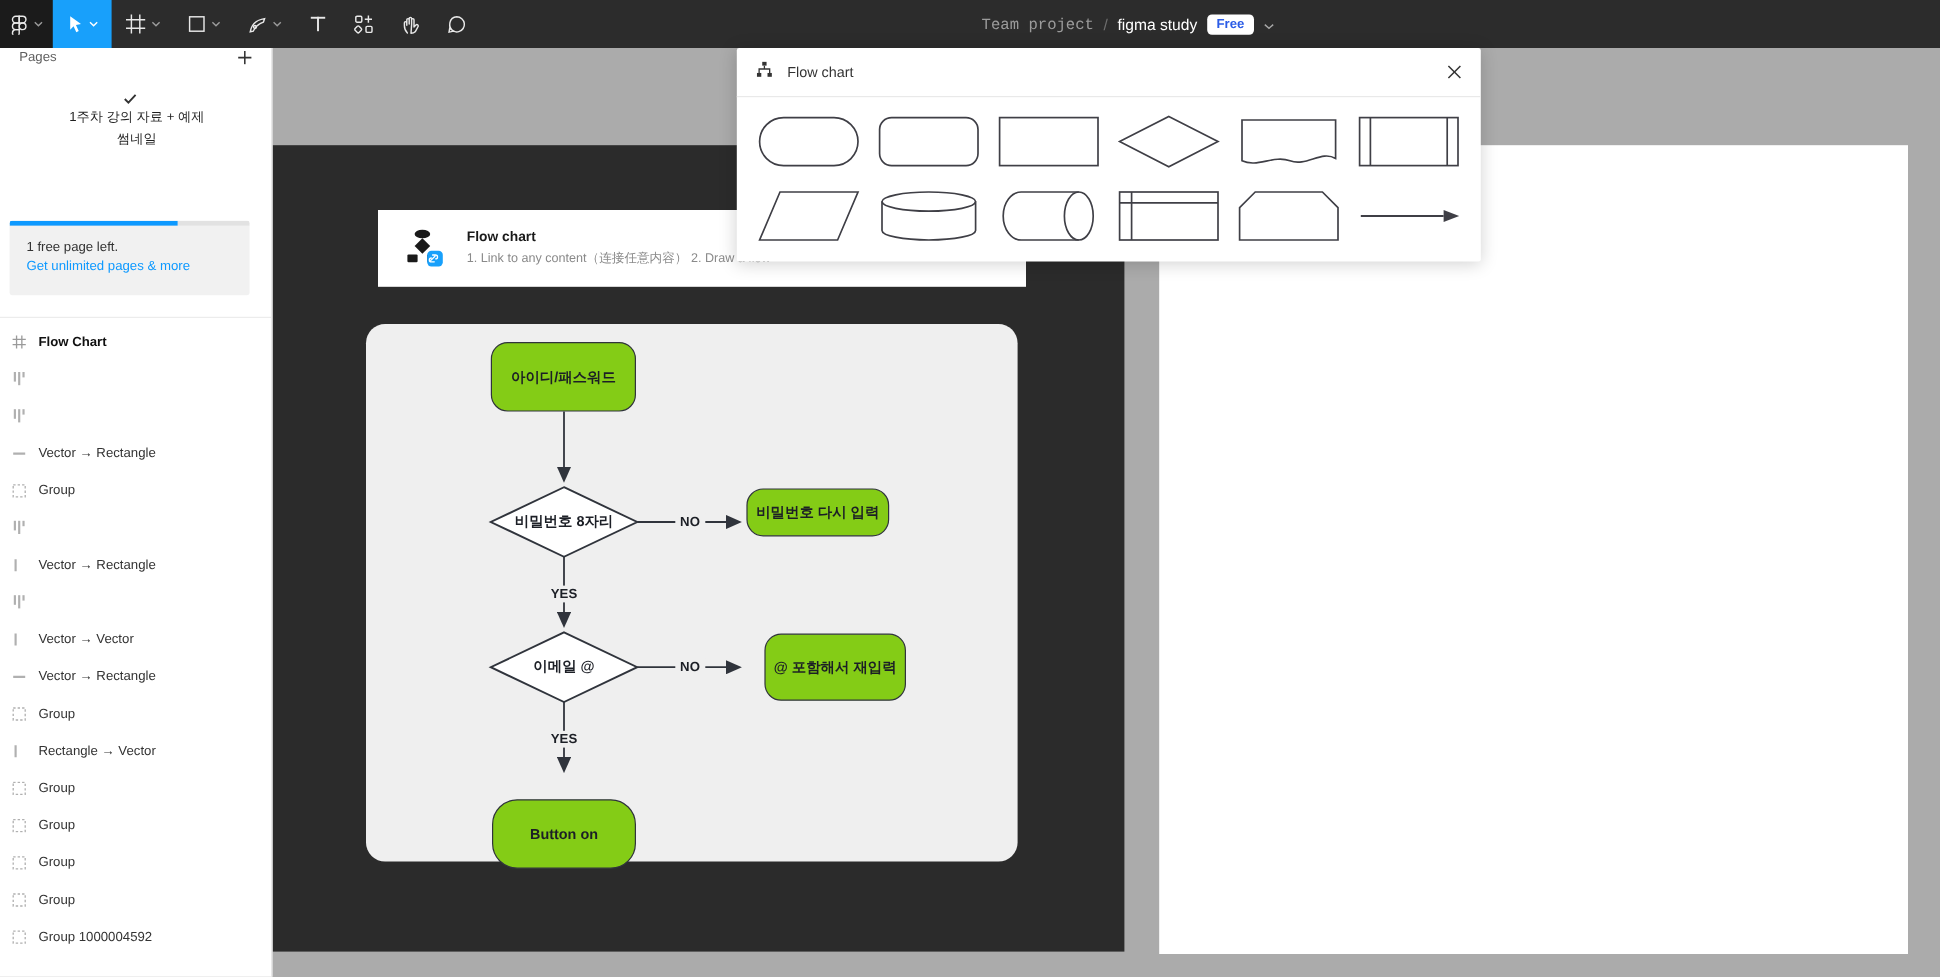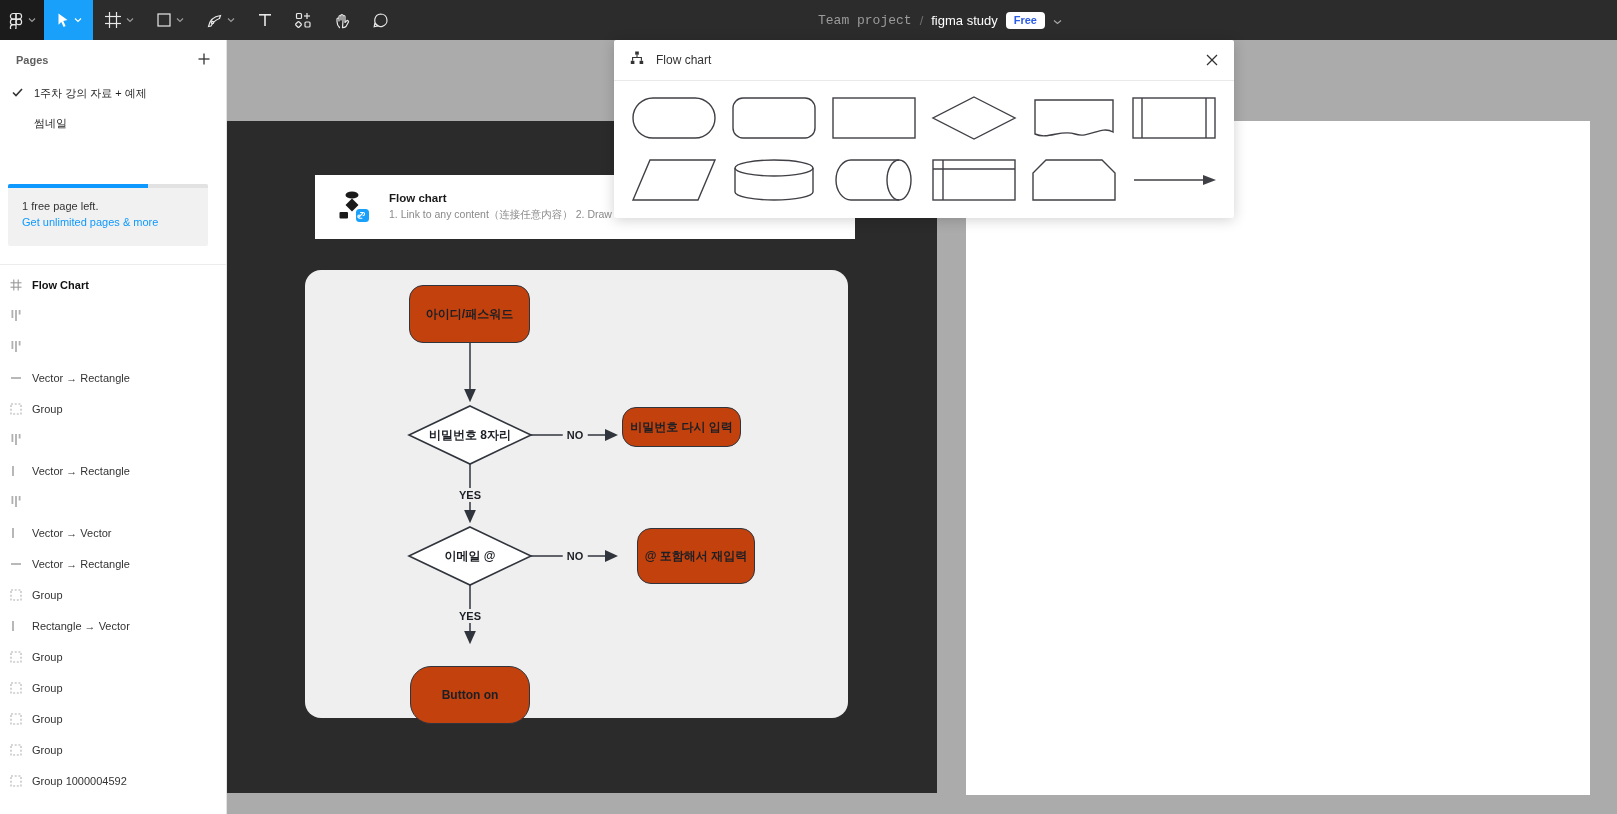--- a/index.html
+++ b/index.html
@@ -28,24 +28,24 @@
 
   
   .sidebar { position:absolute; left:0; top:40px; width:227px; height:774px;
     background:#ffffff; border-right:1px solid #e3e3e3; z-index:50; font-size:11px; }
   .sb-tabs { height:40px; display:flex; align-items:center; padding:0 10px;
     border-bottom:1px solid #ececec; }
   .sb-tab { margin-left:10px; font-size:11.5px; color:#b3b3b3; font-weight:600; }
   .sb-tab.active { color:#1a1a1a; }
   .sb-pagechip { margin-left:auto; display:flex; align-items:center; gap:7px;
     color:#333; font-size:11px; }
-  .pages-head { height:36px; display:flex; align-items:center; padding:0 16px;
-    color:#5f5f5f; margin-top:2px;font-weight:bold; }
+  .pages-head { height:36px; display:flex; align-items:flex-start; padding:0 16px;
+    color:#5f5f5f; margin-top:2px; }
   .pages-plus { margin-left:auto; }
-  .page-row { height:30px; display:flex; align-items:center; padding:0 12px; color:#1f1f1f; }
+  .page-row { height:30px; display:flex; align-items:center; padding:0 12px; color:#1f1f1f;flex-direction:column; }
   .page-row .pcheck { width:20px; }
   .page-row .plabel { margin-left:2px; }
   .upsell { position:absolute; left:8px; top:144px; width:200px; height:62px;
     background:#f1f1f1; border-radius:2px; overflow:hidden; }
   .upsell-bar { height:4px; background:#e2e2e2; }
   .upsell-bar-fill { height:4px; background:#0d99ff; }
   .upsell-text { padding:10px 0 0 14px; color:#333; line-height:16px; }
   .upsell-link { color:#0d99ff; }
   .layers-list { position:absolute; left:0; top:224px; width:226px; bottom:0;
     border-top:1px solid #ececec; padding-top:4px; overflow:hidden; }
@@ -67,21 +67,21 @@
     background:#ffffff; z-index:5; display:flex; align-items:center; padding:0 0 0 22px; }
   .comp-icon { position:relative; width:34px; height:34px; }
   .comp-meta { margin-left:18px; overflow:hidden; white-space:nowrap; }
   .comp-title { font-size:11.5px; font-weight:700; color:#1a1a1a; margin-bottom:4px; }
   .comp-desc { font-size:10.5px; color:#8a8a8a; }
 
   
   .flow-frame { position:absolute; left:78px; top:230px; width:543px; height:448px;
     background:#efefef; border-radius:16px; z-index:4; }
   .flow-frame svg.lines { position:absolute; left:0; top:0; }
-  .fnode { position:absolute; background:#c2410c; border:1.6px solid #30343c;
+  .fnode { position:absolute; background:#84cc16; border:1.6px solid #30343c;
     border-radius:14px; display:flex; align-items:center; justify-content:center;
     font-size:12px; font-weight:700; color:#1c1f26; z-index:6; }
   .dlabel { position:absolute; z-index:7; font-size:12px; font-weight:700; color:#1c1f26;
     transform:translate(-50%,-50%); white-space:nowrap; }
   .edge-label { position:absolute; z-index:7; transform:translate(-50%,-50%);
     background:#efefef; padding:1px 4px; font-size:11px; font-weight:700; color:#1c1f26; }
 
   
   .shape-panel { position:absolute; left:614px; top:40px; width:620px; height:178px;
     background:#ffffff; z-index:70; border-radius:2px;

